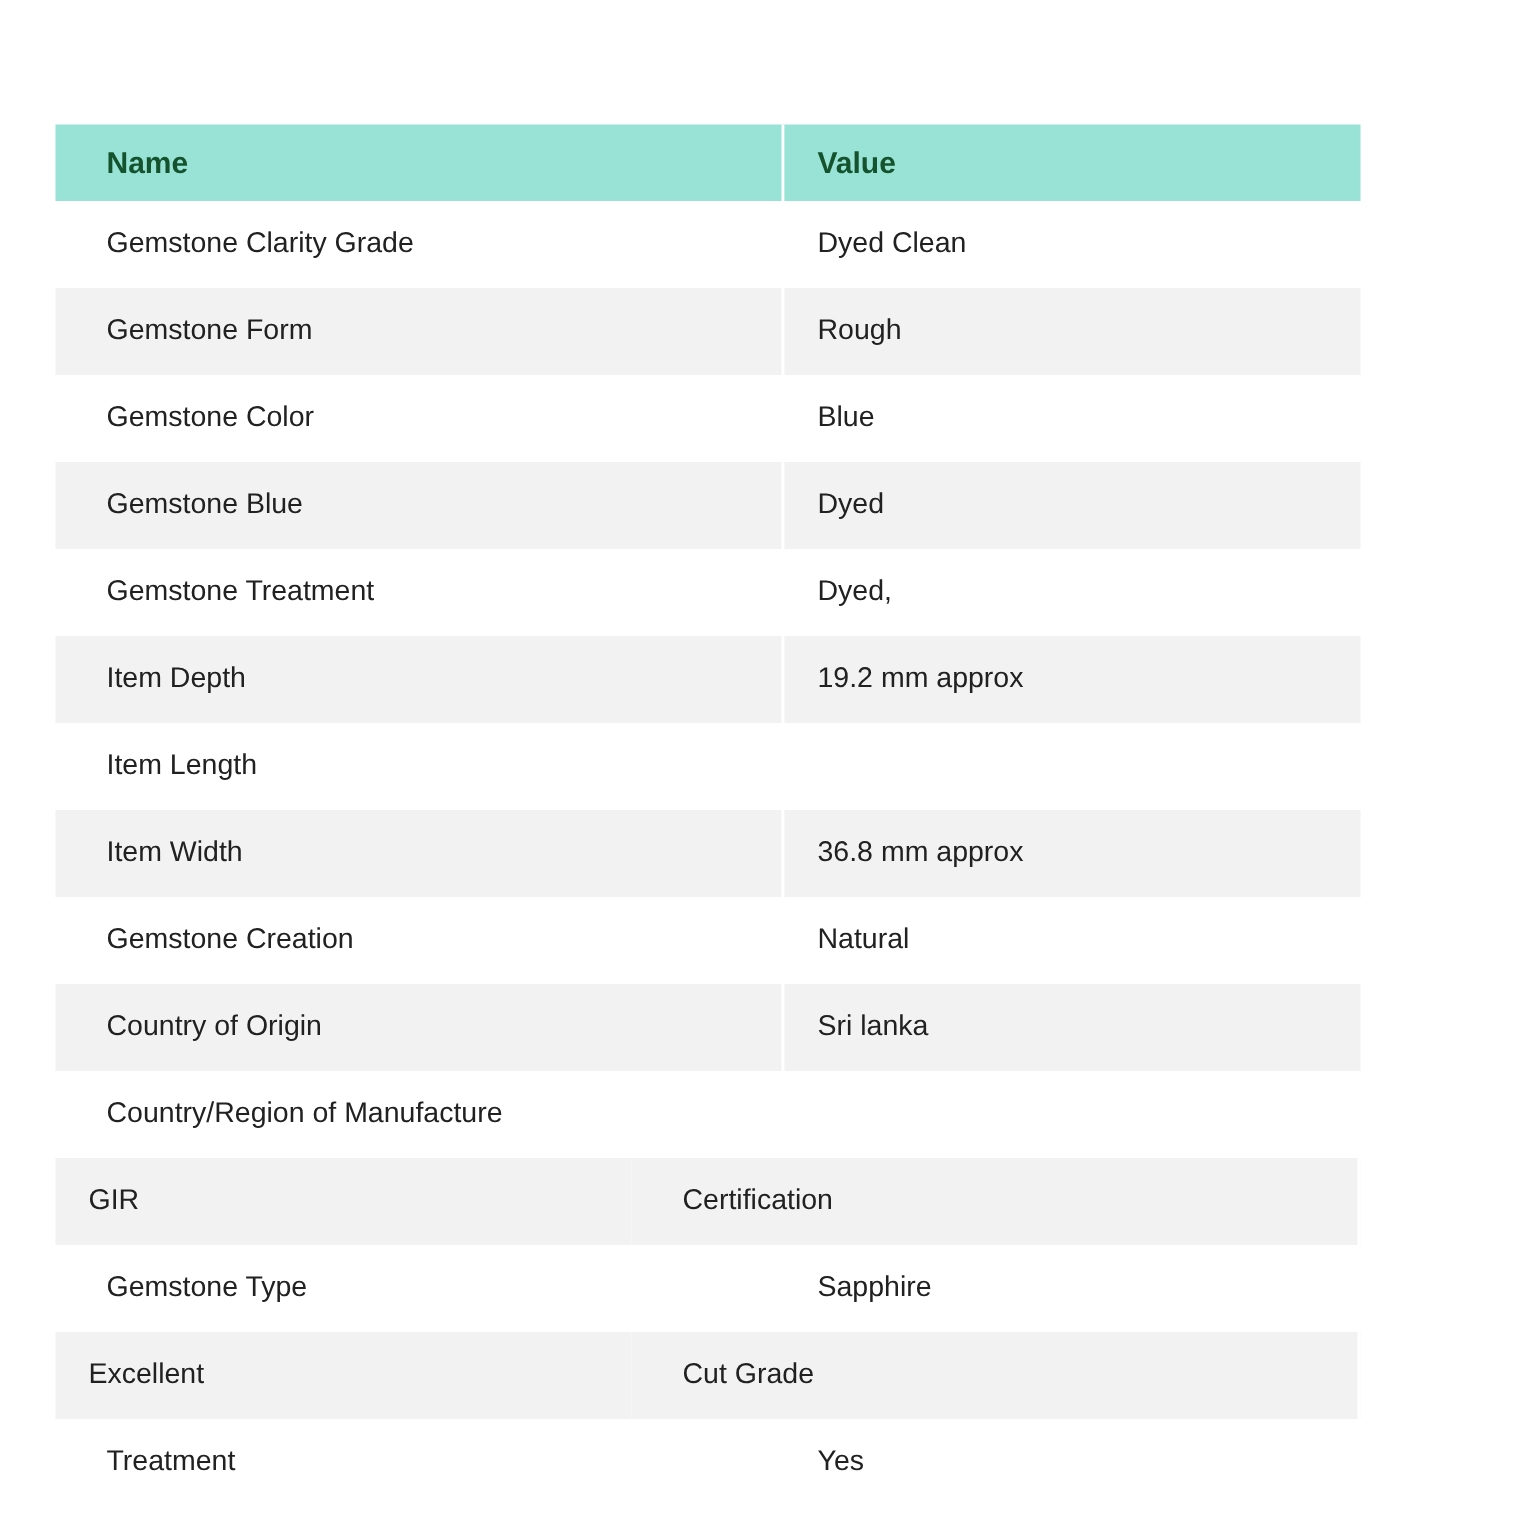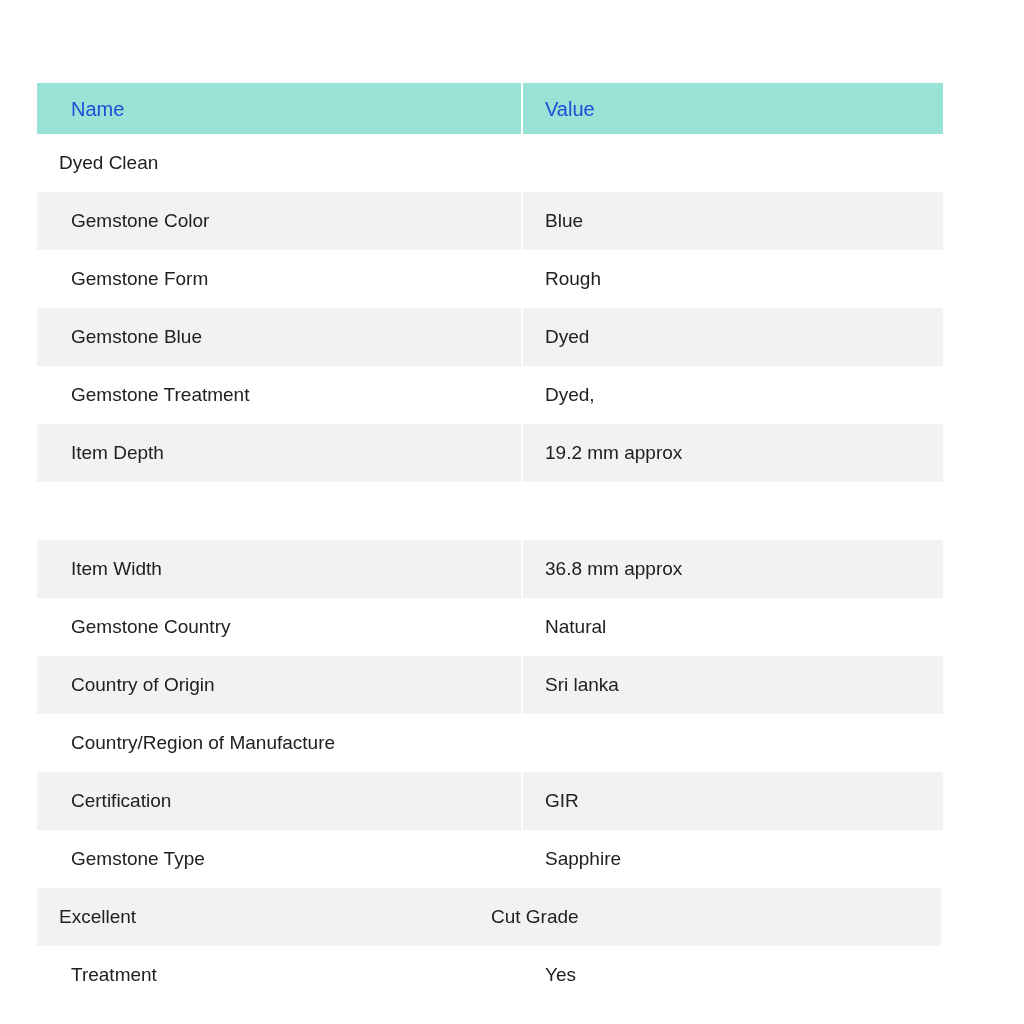--- a/index.html
+++ b/index.html
@@ -33,32 +33,32 @@
     font-size: 19px;
     line-height: 1.2;
   }
   .name-cell {
     width: 486px;
     padding-left: 34px;
     padding-right: 16px;
     border-right: 2px solid #ffffff;
   }
   .value-cell {
-    width: 420px;
+    width: 384px;
     padding-left: 22px;
     padding-right: 16px;
   }
   .header-row {
     height: 51px;
   }
   .header-row .cell {
     background: #98e2d6;
     font-size: 20px;
-    font-weight: 400;
-    color: #1d4ed8;
+    font-weight: 700;
+    color: #14532d;
   }
   .body-rows .row {
     height: 58px;
   }
   .body-rows .row:nth-child(even) .cell {
     background: #f2f2f2;
   }
   .body-rows .row:nth-child(odd) .cell {
     background: #ffffff;
   }
@@ -69,62 +69,64 @@
 <div class="page">
   <div class="spec-table">
 
     <div class="row header-row">
       <div class="cell name-cell">Name</div>
       <div class="cell value-cell">Value</div>
     </div>
 
     <div class="body-rows">
       <div class="row">
+        <div class="cell name-cell">Gemstone Clarity Grade</div>
         <div class="cell value-cell">Dyed Clean</div>
+      </div>
+      <div class="row">
+        <div class="cell name-cell">Gemstone Form</div>
+        <div class="cell value-cell">Rough</div>
       </div>
       <div class="row">
         <div class="cell name-cell">Gemstone Color</div>
         <div class="cell value-cell">Blue</div>
-      </div>
-      <div class="row">
-        <div class="cell name-cell">Gemstone Form</div>
-        <div class="cell value-cell">Rough</div>
       </div>
       <div class="row">
         <div class="cell name-cell">Gemstone Blue</div>
         <div class="cell value-cell">Dyed</div>
       </div>
       <div class="row">
         <div class="cell name-cell">Gemstone Treatment</div>
         <div class="cell value-cell">Dyed,</div>
       </div>
       <div class="row">
         <div class="cell name-cell">Item Depth</div>
         <div class="cell value-cell">19.2 mm approx</div>
       </div>
       <div class="row">
+        <div class="cell name-cell">Item Length</div>
       </div>
       <div class="row">
         <div class="cell name-cell">Item Width</div>
         <div class="cell value-cell">36.8 mm approx</div>
       </div>
       <div class="row">
-        <div class="cell name-cell">Gemstone Country</div>
+        <div class="cell name-cell">Gemstone Creation</div>
         <div class="cell value-cell">Natural</div>
       </div>
       <div class="row">
         <div class="cell name-cell">Country of Origin</div>
         <div class="cell value-cell">Sri lanka</div>
       </div>
       <div class="row">
         <div class="cell name-cell">Country/Region of Manufacture</div>
       </div>
       <div class="row">
+        <div class="cell value-cell">GIR</div>
         <div class="cell name-cell">Certification</div>
-        <div class="cell value-cell">GIR</div>
       </div>
       <div class="row">
         <div class="cell name-cell">Gemstone Type</div>
         <div class="cell value-cell">Sapphire</div>
       </div>
       <div class="row">
         <div class="cell value-cell">Excellent</div>
         <div class="cell name-cell">Cut Grade</div>
       </div>
       <div class="row">

